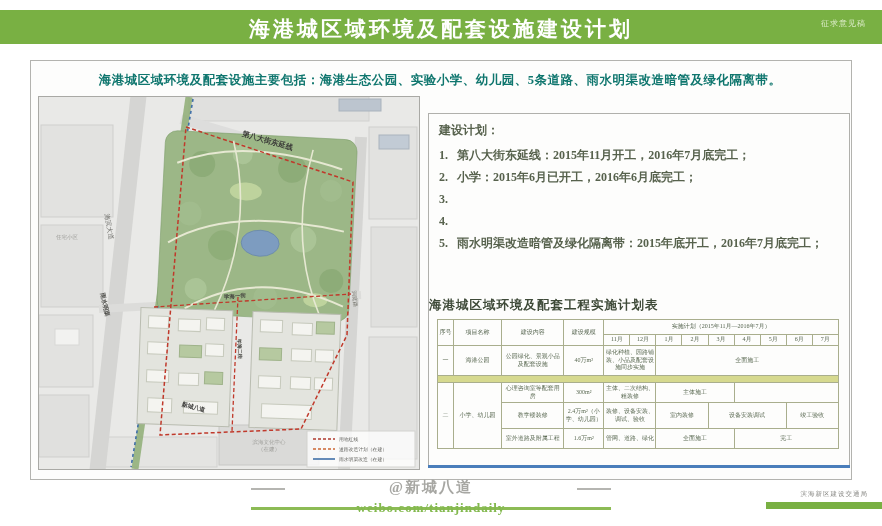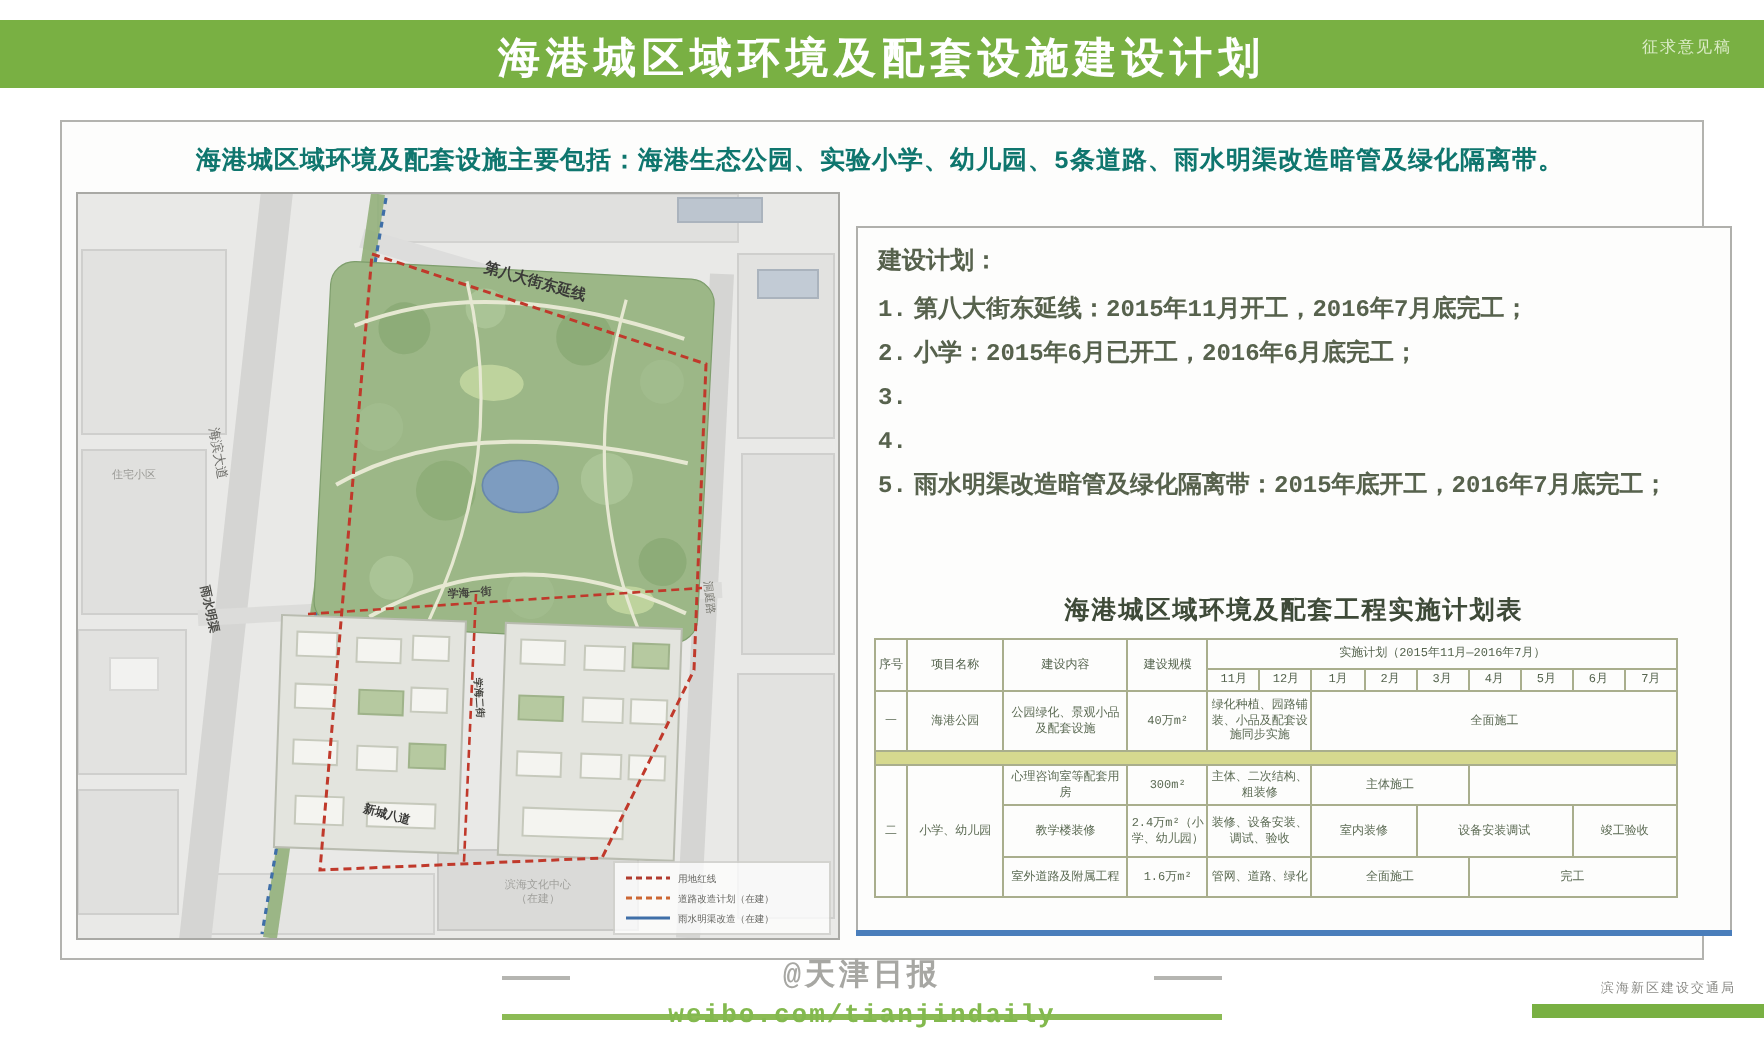--- a/index.html
+++ b/index.html
@@ -1,45 +1,45 @@
 <!DOCTYPE html>
 <html><head>
 <meta charset="utf-8">
 <style>
   html,body{margin:0;padding:0;background:#fff;}
   #page{position:relative;width:882px;height:526px;background:#ffffff;overflow:hidden;
-        font-family:Liberation Mono, monospace;}
+        font-family:Liberation Serif, serif;}
 
   
   .header-bar{position:absolute;left:0;top:10px;width:882px;height:34px;background:#79b043;}
   .header-title{position:absolute;left:0;right:0;top:15px;text-align:center;color:#ffffff;
                 font-size:21px;font-weight:bold;letter-spacing:3px;}
   .header-note{position:absolute;right:16px;top:18px;color:#dcecc8;font-size:8px;letter-spacing:1px;}
 
   
   .outer-box{position:absolute;left:30px;top:60px;width:820px;height:418px;
              border:1px solid #b3b3af;background:#fdfdfc;}
   .summary{position:absolute;left:40px;top:72px;width:800px;text-align:center;
            font-size:12.5px;font-weight:bold;color:#0f766e;letter-spacing:.5px;}
 
   
   .map-panel{position:absolute;left:38px;top:96px;width:380px;height:372px;
              border:1px solid #a9a9a5;background:#e9e9e7;overflow:hidden;}
 
   
   .right-panel{position:absolute;left:428px;top:113px;width:420px;height:352px;
-               border:1px solid #b0b0ac;background:#fdfdfc;padding-left:16px;}
+               border:1px solid #b0b0ac;background:#fdfdfc;}
   .blue-underline{position:absolute;left:-1px;right:-1px;bottom:-2px;height:3px;background:#4a7ebb;}
 
   .plan-heading{position:absolute;left:10px;top:8px;font-size:12px;font-weight:bold;color:#57624d;}
   .plan-list{position:absolute;left:10px;top:30px;width:404px;}
   .plan-line{display:flex;font-size:12px;font-weight:bold;color:#57624d;line-height:22px;}
   .plan-num{width:18px;flex:none;}
 
-  .table-title{position:absolute;left:0;right:0;top:183px;text-align:center;
+  .table-title{position:absolute;left:0;right:0;top:183px;text-align:left;
                font-size:12.5px;font-weight:bold;color:#3e4a38;letter-spacing:1px;}
 
   table.sched{position:absolute;left:8px;top:205px;width:402px;border-collapse:collapse;
               table-layout:fixed;}
   table.sched td,table.sched th{border:1px solid #a9ae8d;font-size:6px;font-weight:normal;
               color:#5c6b54;text-align:center;vertical-align:middle;padding:1px;overflow:hidden;
               line-height:1.25;}
   table.sched th{color:#55644e;}
   td.sep{height:4px;background:#d6d98f;padding:0;border-left:1px solid #a9ae8d;border-right:1px solid #a9ae8d;}
   td.note{font-size:5px;color:#6d7a64;}
@@ -271,21 +271,21 @@
           <td colspan="4" class="bar">完工</td>
         </tr>
       </tbody>
     </table>
 
     <div class="blue-underline"></div>
   </div>
 
   <div class="wm-wrap">
     <span class="wm-dash-l"></span>
-    <span class="wm-text">@天津日报</span>
+    <span class="wm-text">@新城八道</span>
     <span class="wm-dash-r"></span>
   </div>
   <div class="weibo-wrap">
     <div class="weibo-line"></div>
     <span class="weibo-text">weibo.com/tianjindaily</span>
   </div>
   <div class="agency">滨海新区建设交通局</div>
   <div class="agency-bar"></div>
 
 </div>

